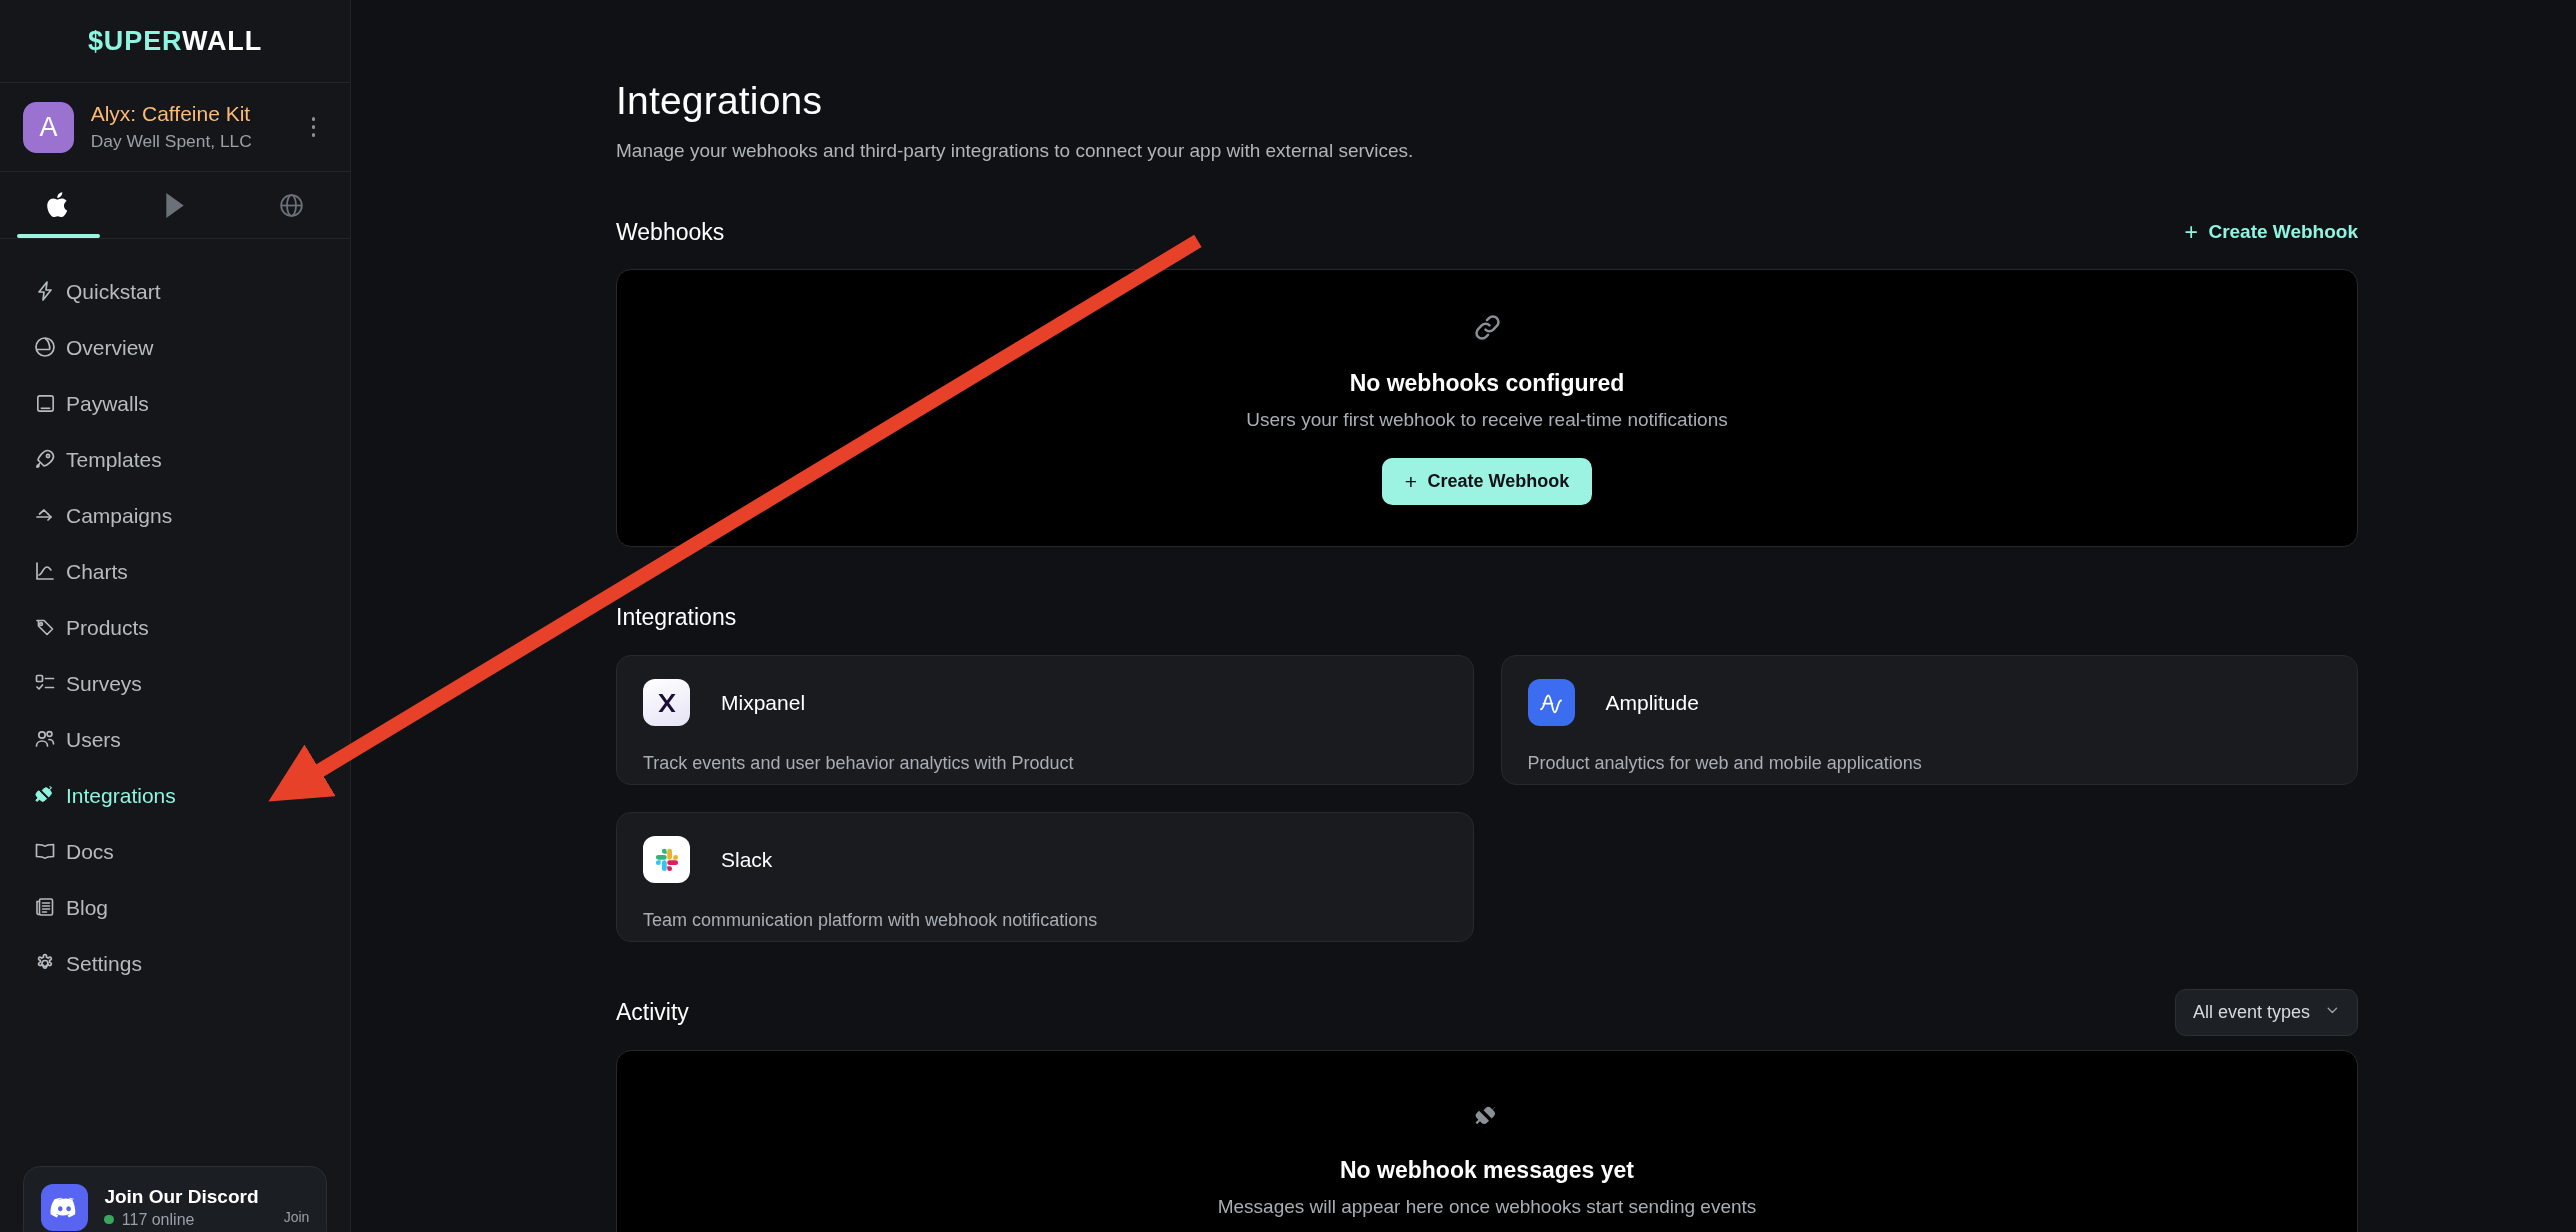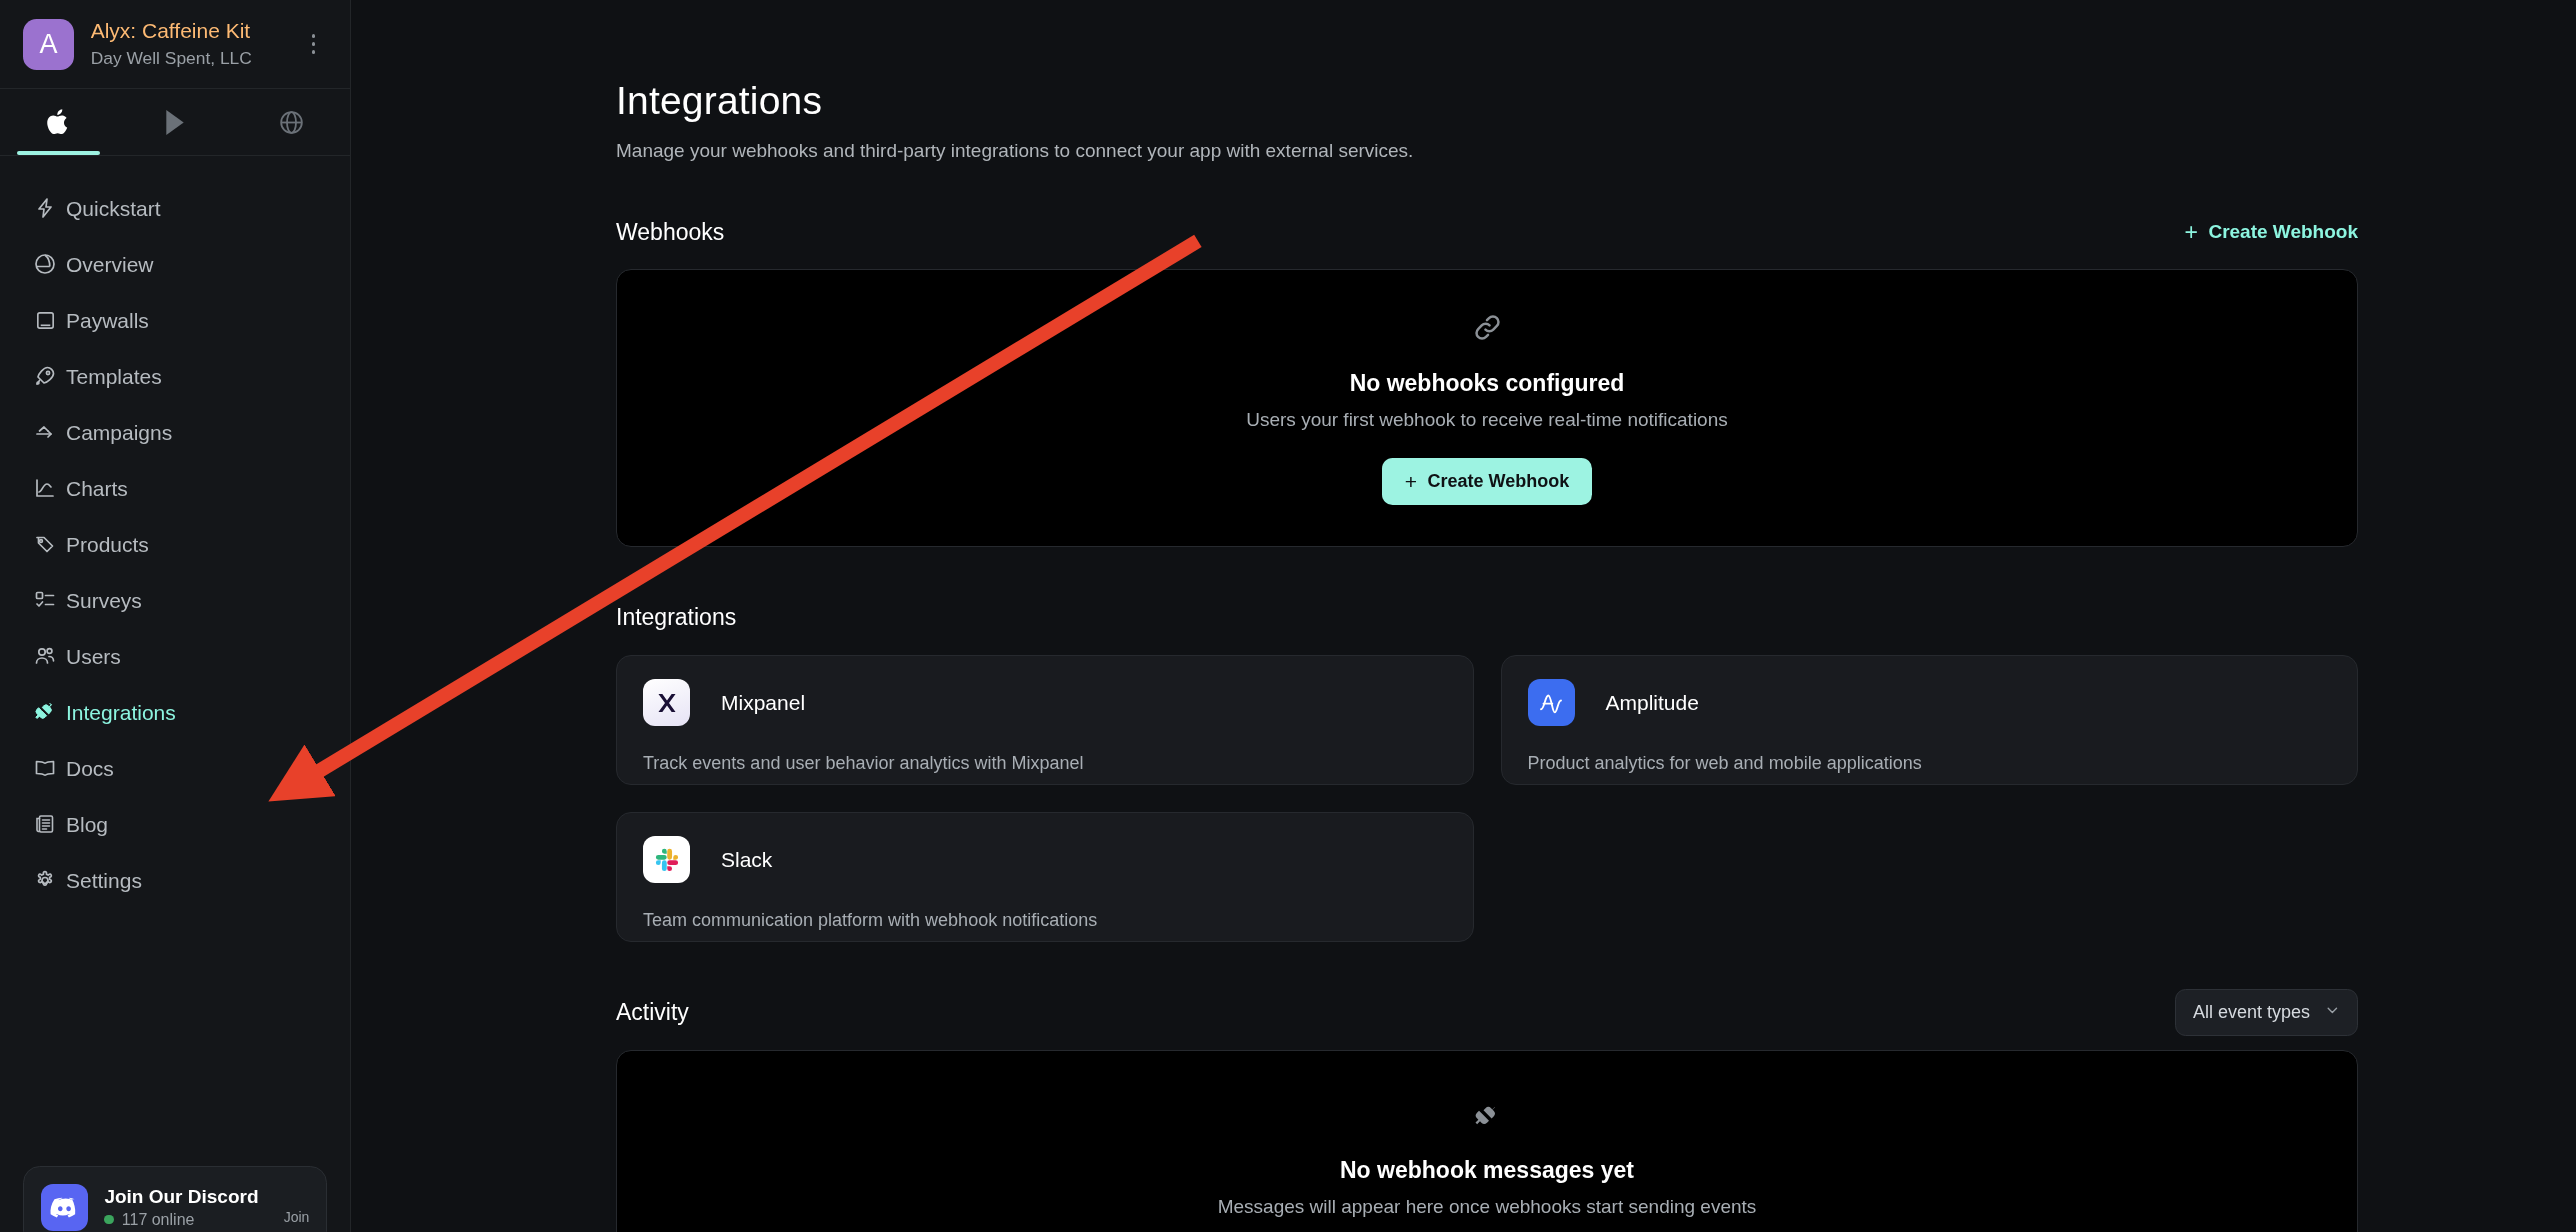--- a/index.html
+++ b/index.html
@@ -153,20 +153,23 @@
   
   .annotation { position: absolute; left: 0; top: 0; width: 2576px; height: 1233px; pointer-events: none; }
 </style>
 </head>
 <body>
 
 <div class="app">
 
   <aside class="sidebar">
 
+    <div class="brand-row">
+      <div class="brand"><span class="b-teal">$UPER</span><span class="b-white">WALL</span></div>
+    </div>
 
     <div class="acct-row">
       <div class="acct-avatar">A</div>
       <div class="acct-text">
         <div class="acct-name">Alyx: Caffeine Kit</div>
         <div class="acct-org">Day Well Spent, LLC</div>
       </div>
       <div class="acct-menu">
           <i></i>
           <i></i>
@@ -402,21 +405,21 @@
 
             <div class="int-card">
               <div class="int-head">
                 <div class="int-logo mixpanel">
                   <svg width="32" height="32" viewBox="0 0 24 24" fill="#1a1036">
                       <path d="M5.6 5.2h2.9l3.5 5 3.5-5h2.9l-4.9 6.8 4.9 6.8h-2.9l-3.5-5-3.5 5H5.6l4.9-6.8z"></path>
                     </svg>
                 </div>
                 <div class="int-name">Mixpanel</div>
               </div>
-              <div class="int-desc">Track events and user behavior analytics with Mixpanel</div>
+              <div class="int-desc">Track events and user behavior analytics with Product</div>
             </div>
 
             <div class="int-card">
               <div class="int-head">
                 <div class="int-logo amplitude">
                   <svg width="30" height="30" viewBox="0 0 24 24" fill="none" stroke="#ffffff" stroke-width="1.5" stroke-linecap="round">
                       <path d="M4 17c2.6 0 3.4-11 5.8-11S13 19.5 15 19.5 17.5 10 20 10"></path>
                       <path d="M6 12.5h7"></path>
                     </svg>
                 </div>

